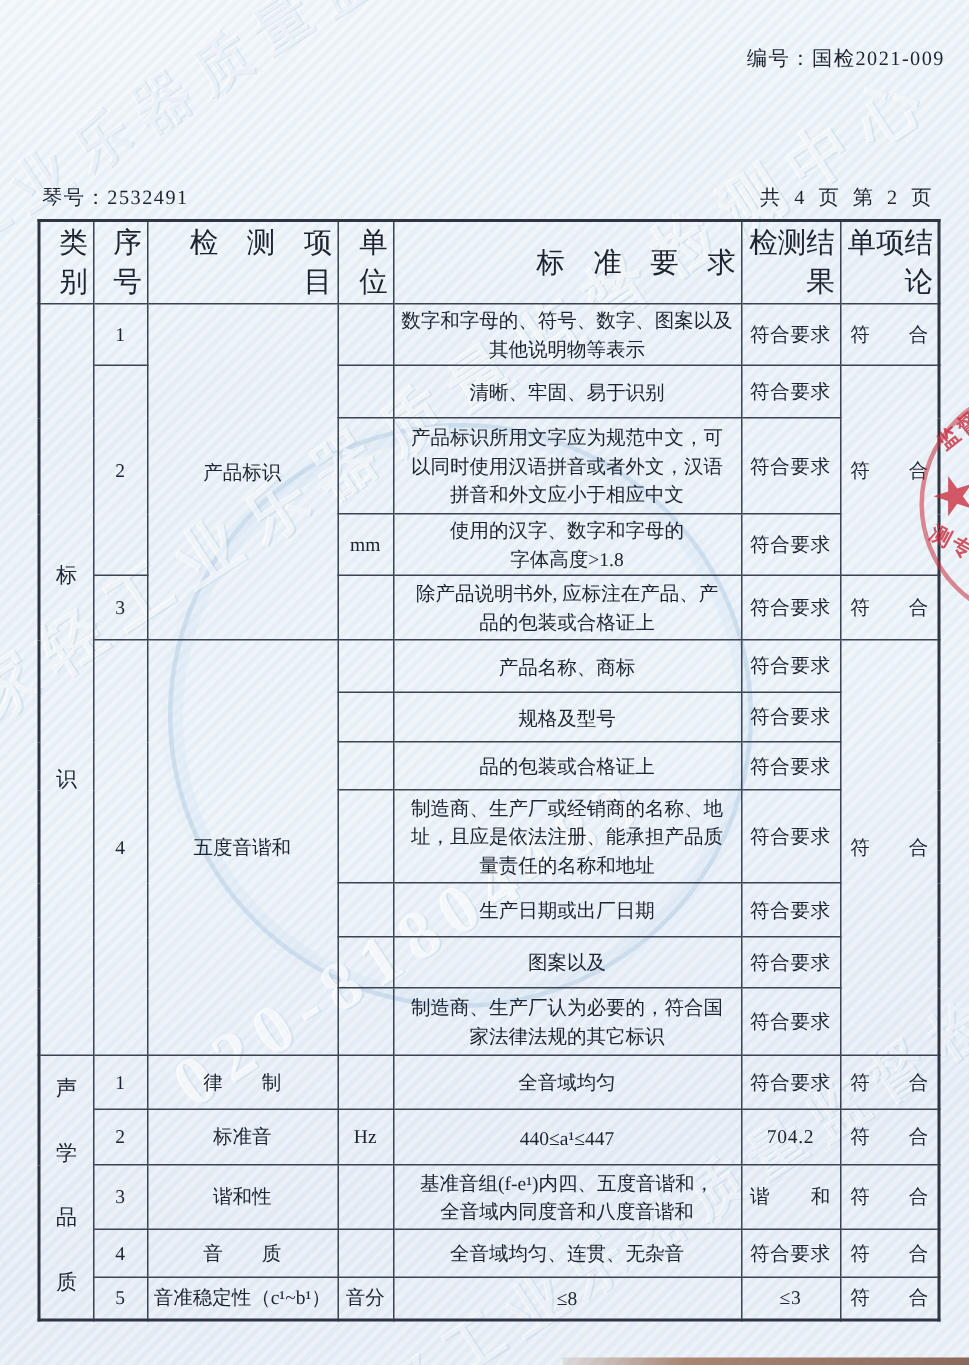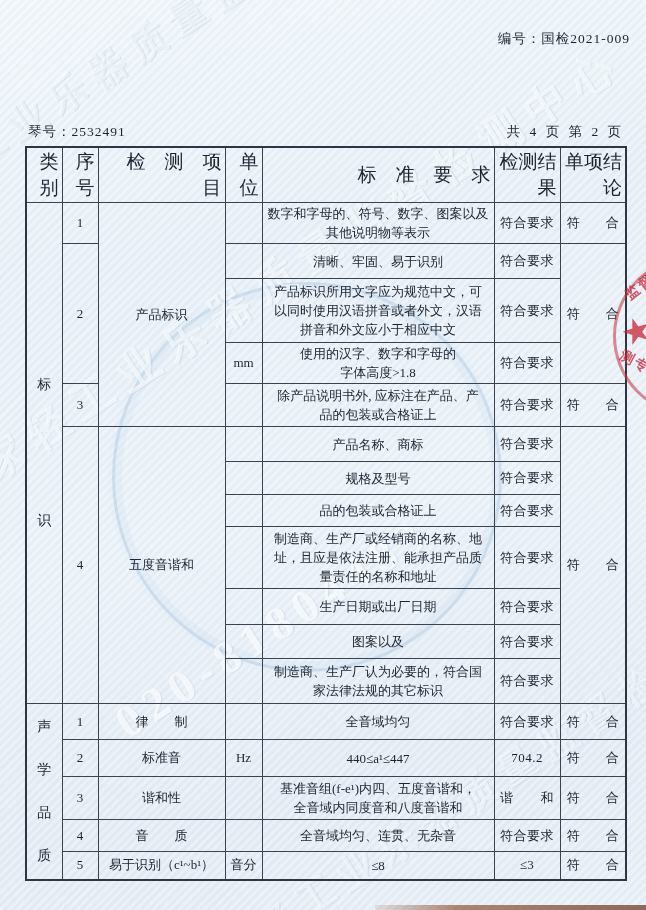--- a/index.html
+++ b/index.html
@@ -208,21 +208,21 @@
     <tr style="height:32px">
       <td>4</td>
       <td>音　　质</td>
       <td></td>
       <td class="req">全音域均匀、连贯、无杂音</td>
       <td class="result">符合要求</td>
       <td>符　　合</td>
     </tr>
     <tr style="height:28px">
       <td>5</td>
-      <td>易于识别（c¹~b¹）</td>
+      <td>音准稳定性（c¹~b¹）</td>
       <td>音分</td>
       <td class="req">≤8</td>
       <td class="result">≤3</td>
       <td>符　　合</td>
     </tr>
   </tbody>
     </table>
 
   <div class="layer-stamp">
     <div class="stamp-circle"></div>

